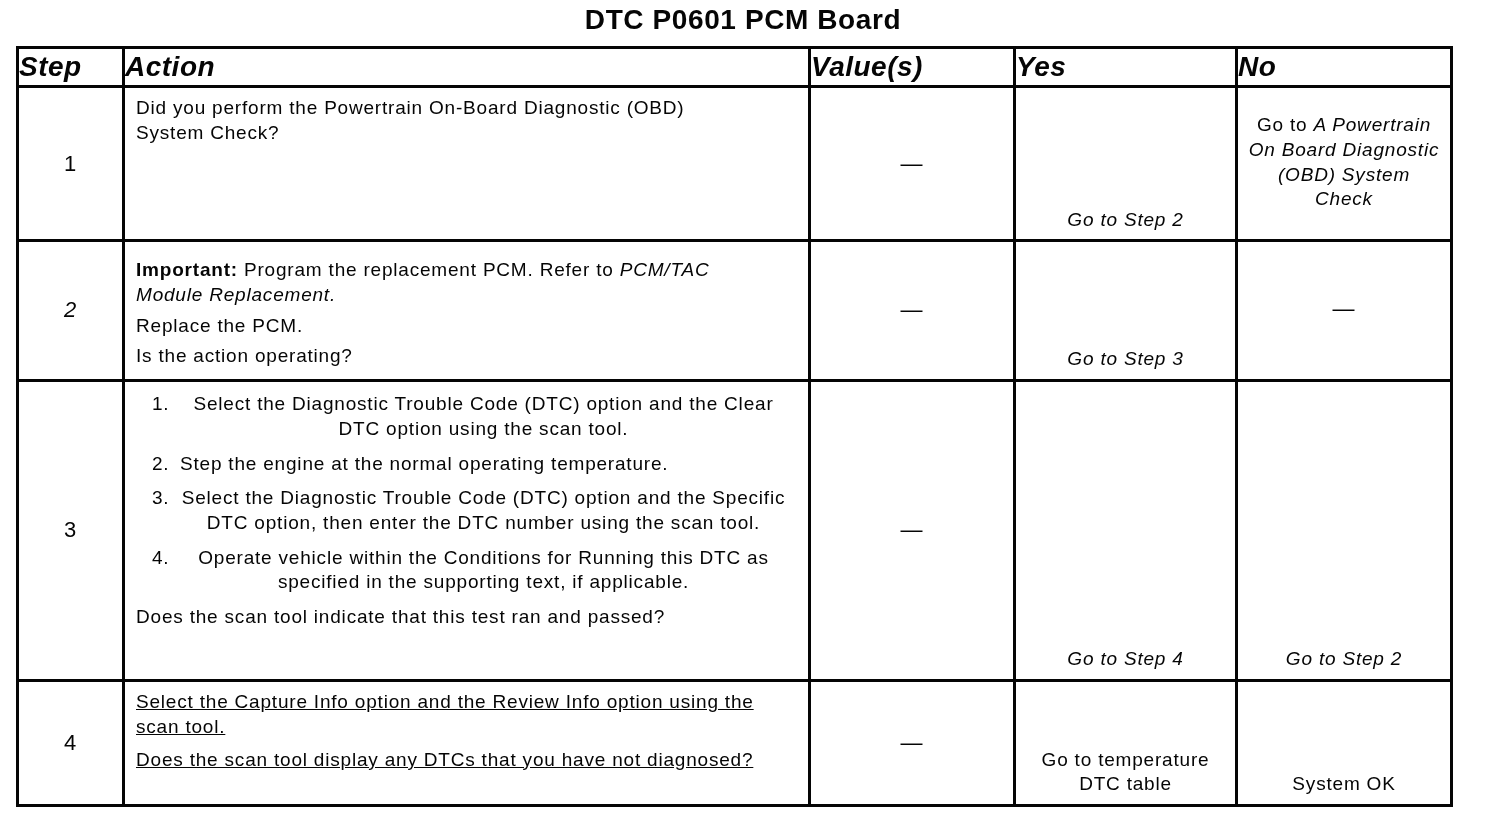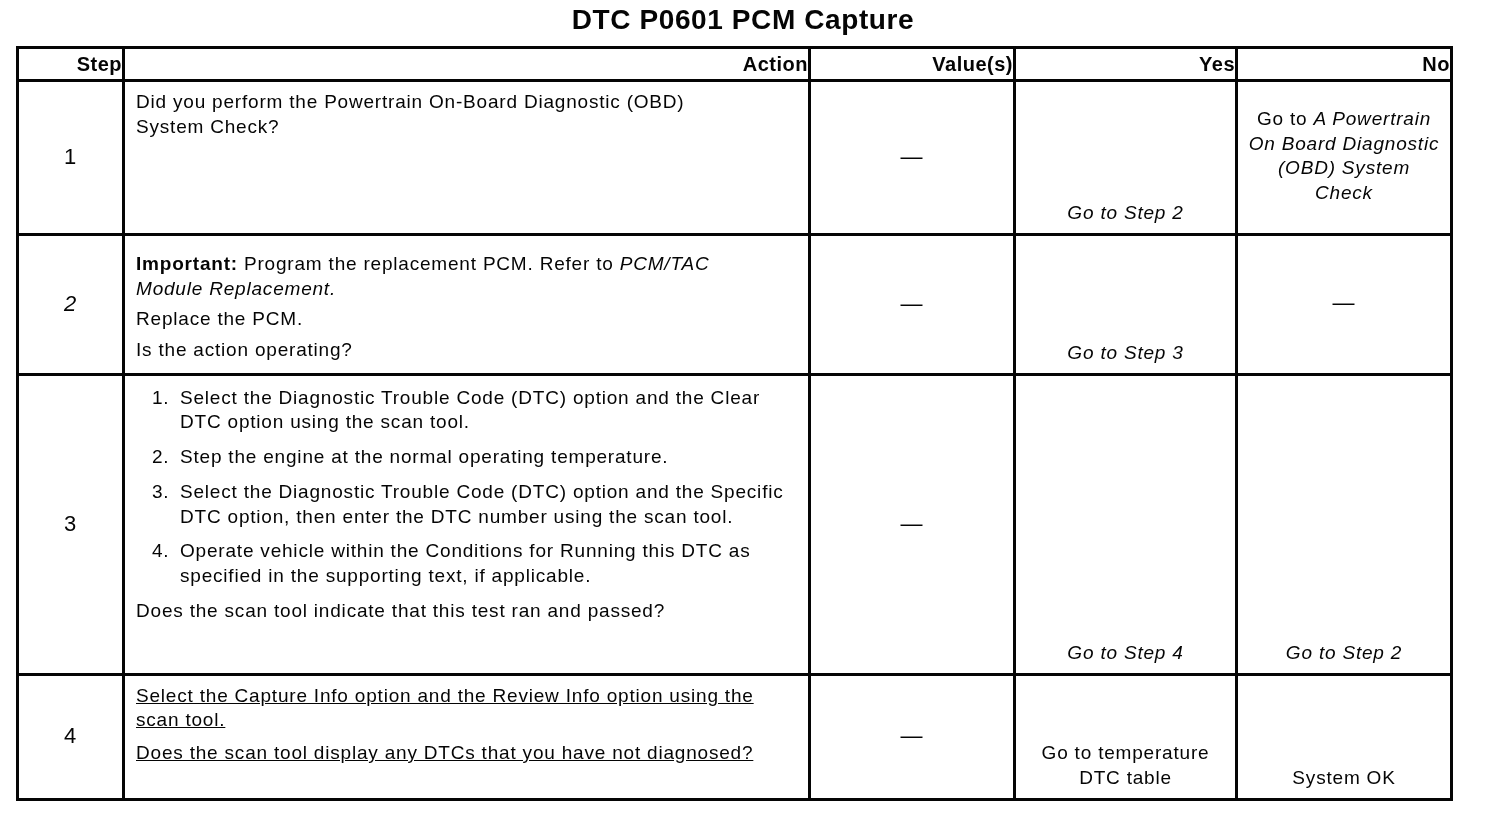--- a/index.html
+++ b/index.html
@@ -43,25 +43,26 @@
 
   th, td {
     border: 3px solid #050505;
     font-size: 19px;
     letter-spacing: 0.8px;
     line-height: 1.3;
     padding: 0;
   }
   th {
     height: 30px;
-    font-size: 20px;
+    font-size: 28px;
     font-weight: bold;
-    text-align: right;
+    text-align: left;
     vertical-align: middle;
     letter-spacing: 0.5px;
+    font-style: italic;
   }
   tr.r1 { height: 154px; }
   tr.r2 { height: 136px; }
   tr.r3 { height: 300px; }
   tr.r4 { height: 125px; }
 
   td.step {
     text-align: center;
     vertical-align: middle;
     font-size: 22px;
@@ -74,21 +75,21 @@
   }
   tr.r2 td.action { padding-top: 16px; }
   td.action p { margin: 0 0 8px 0; }
   tr.r2 td.action p { margin-bottom: 6px; }
   .w600 { max-width: 600px; }
   .w660 { max-width: 660px; text-decoration: underline; }
 
   .step-list { padding-left: 16px; margin: 2px 0 0 0; }
   .list-item { display: flex; margin-bottom: 10px; }
   .li-num { flex: none; width: 28px; }
-  .li-text { max-width: 607px; }
+  .li-text { max-width: 607px; text-align: center; }
   .list-question { margin: 0; }
 
   td.value {
     text-align: center;
     vertical-align: middle;
     font-size: 22px;
   }
   td.yes, td.no {
     text-align: center;
     padding: 5px 9px 7px 9px;
@@ -99,21 +100,21 @@
   td.no.v-bot { vertical-align: bottom; }
 
   .italic { font-style: italic; }
   .bold { font-weight: bold; }
 </style>
 </head>
 <body>
 
 <div class="page">
 
-  <div class="title">DTC P0601 PCM Capture</div>
+  <div class="title">DTC P0601 PCM Board</div>
 
   <table class="dtc">
     <colgroup>
       <col class="c-step">
         <col class="c-action">
         <col class="c-value">
         <col class="c-yes">
         <col class="c-no">
     </colgroup>
     <thead>

